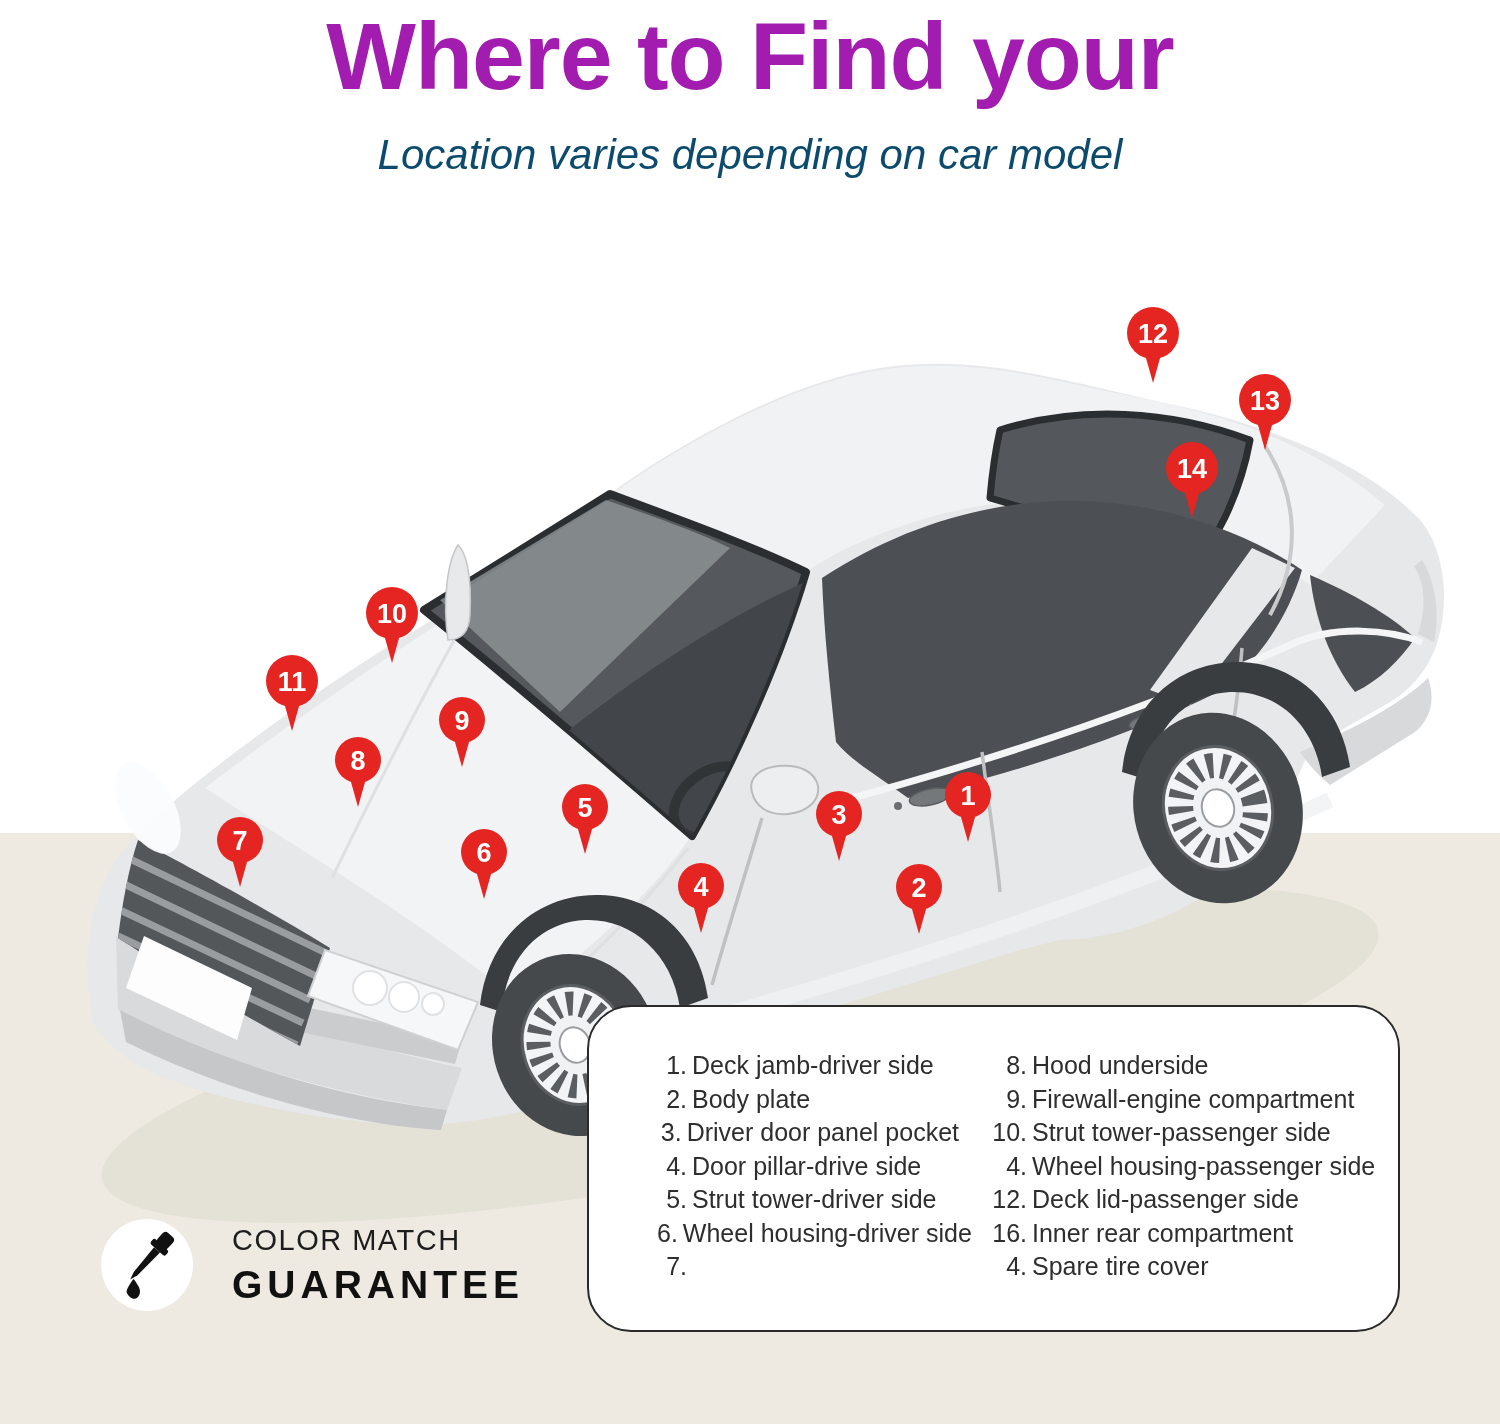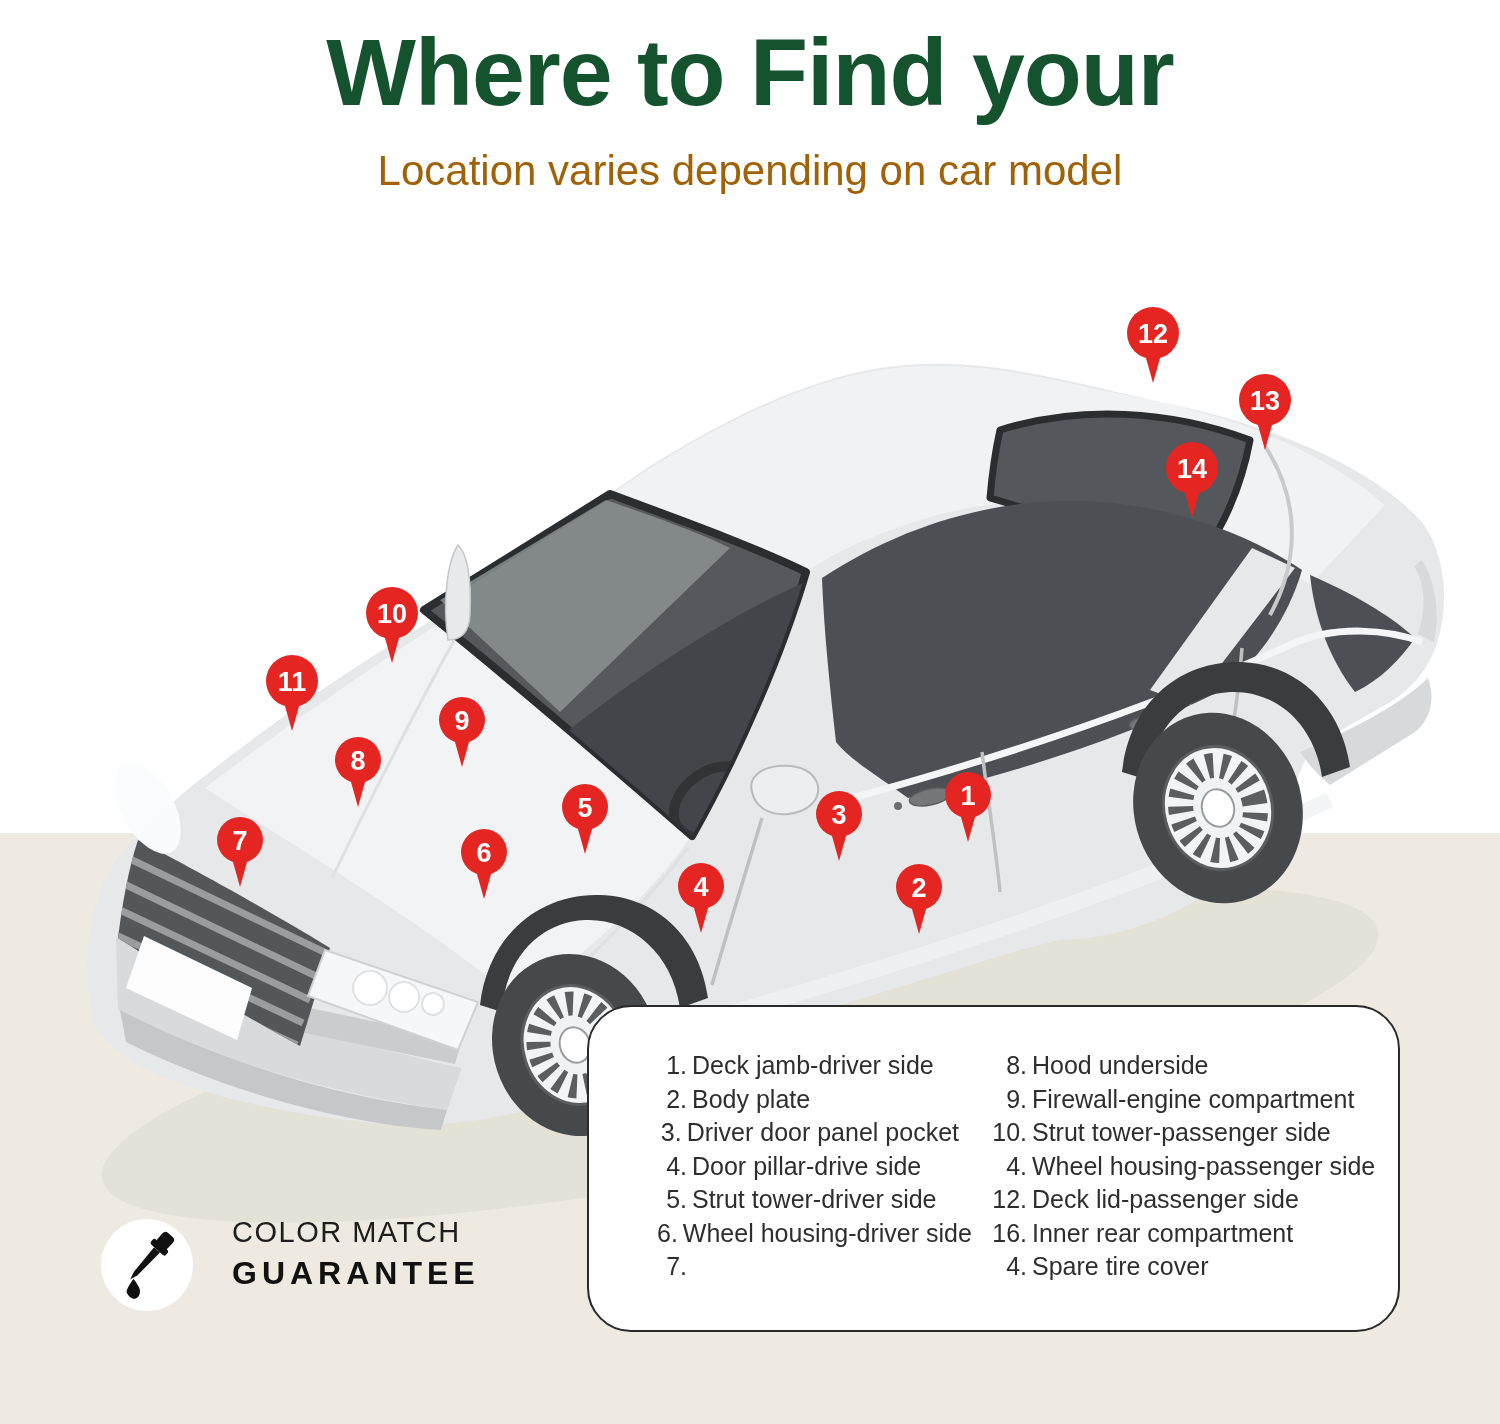--- a/index.html
+++ b/index.html
@@ -1,51 +1,51 @@
 <!DOCTYPE html>
 <html><head>
 <meta charset="utf-8">
 <style>
   html,body{margin:0;padding:0;background:#ffffff;}
   .page{position:relative;width:1500px;height:1424px;overflow:hidden;background:#ffffff;
         font-family:"Liberation Sans","DejaVu Sans",sans-serif;}
   .beige-band{position:absolute;left:0;top:833px;width:1500px;height:591px;background:#eeeae1;}
   .header{position:absolute;left:0;top:8px;width:1500px;text-align:center;}
   .title{font-size:95px;line-height:97px;font-weight:800;color:#141414;letter-spacing:-1px;}
-  .subtitle{margin-top:26px;font-size:42px;color:#a16207;font-weight:400;}
+  .subtitle{margin-top:26px;font-size:42px;font-style:italic;color:#0c4a6e;font-weight:400;}
   .car-layer{position:absolute;left:0;top:0;width:1500px;height:1424px;}
   .legend-card{position:absolute;left:587px;top:1005px;width:813px;height:327px;background:#ffffff;
                border:2px solid #2a2a2a;border-radius:44px;box-sizing:border-box;
                display:flex;padding-top:42px;}
   .legend-col{display:flex;flex-direction:column;}
   .legend-col.c1{margin-left:68px;width:302px;}
   .legend-col.c2{margin-left:26px;width:395px;}
   .legend-item{display:flex;font-size:25px;line-height:33.5px;color:#2e2e2e;white-space:nowrap;}
   .legend-item .num{display:inline-block;text-align:right;margin-right:5px;}
   .c1 .legend-item .num{width:30px;}
   .c2 .legend-item .num{width:42px;}
   .badge{position:absolute;left:88px;top:1206px;width:430px;height:120px;}
   .badge-ring{position:absolute;left:0;top:0;width:118px;height:118px;border-radius:50%;
               background:conic-gradient(from -30deg,#e23a34,#bround 0,#9c4a9e 12%,#5b5bb0 25%,#3b6fb5 34%,#2f9e8f 45%,#3fa14e 55%,#8ab53b 66%,#e0c53a 76%,#e8913a 86%,#e24a34 96%,#e23a34);}
   .badge-ring-inner{position:absolute;left:13px;top:13px;width:92px;height:92px;border-radius:50%;background:#ffffff;}
-  .badge-text{position:absolute;left:144px;top:10px;}
+  .badge-text{position:absolute;left:144px;top:18px;}
   .badge-line1{font-size:29px;letter-spacing:1.5px;color:#1d1d1d;font-weight:400;}
-  .badge-line2{margin-top:6px;font-size:32px;letter-spacing:5px;color:#111111;font-weight:700;}
+  .badge-line2{margin-top:6px;font-size:39px;letter-spacing:5px;color:#111111;font-weight:700;}
   .pin-num{font-family:"Liberation Sans","DejaVu Sans",sans-serif;font-size:27px;font-weight:700;
            fill:#ffffff;text-anchor:middle;dominant-baseline:central;}
 </style>
 </head>
 <body>
 
 <div class="page">
 
   <div class="beige-band" style="background: rgb(238, 234, 225);"></div>
 
   <div class="header">
-    <div class="title" style="color: #14532d; margin-top: 16px;">
+    <div class="title" style="color: #a21caf;">
       <div>Where to Find your</div>
     </div>
     <div class="subtitle">Location varies depending on car model</div>
   </div>
 
   <svg class="car-layer" id="car-svg" viewBox="0 0 1500 1424">
 
     <ellipse cx="740" cy="1055" rx="650" ry="115" fill="#ddd9ce" opacity="0.55" transform="rotate(-11 740 1055)"></ellipse>
 
     <path fill="#e7e8ea" d="

